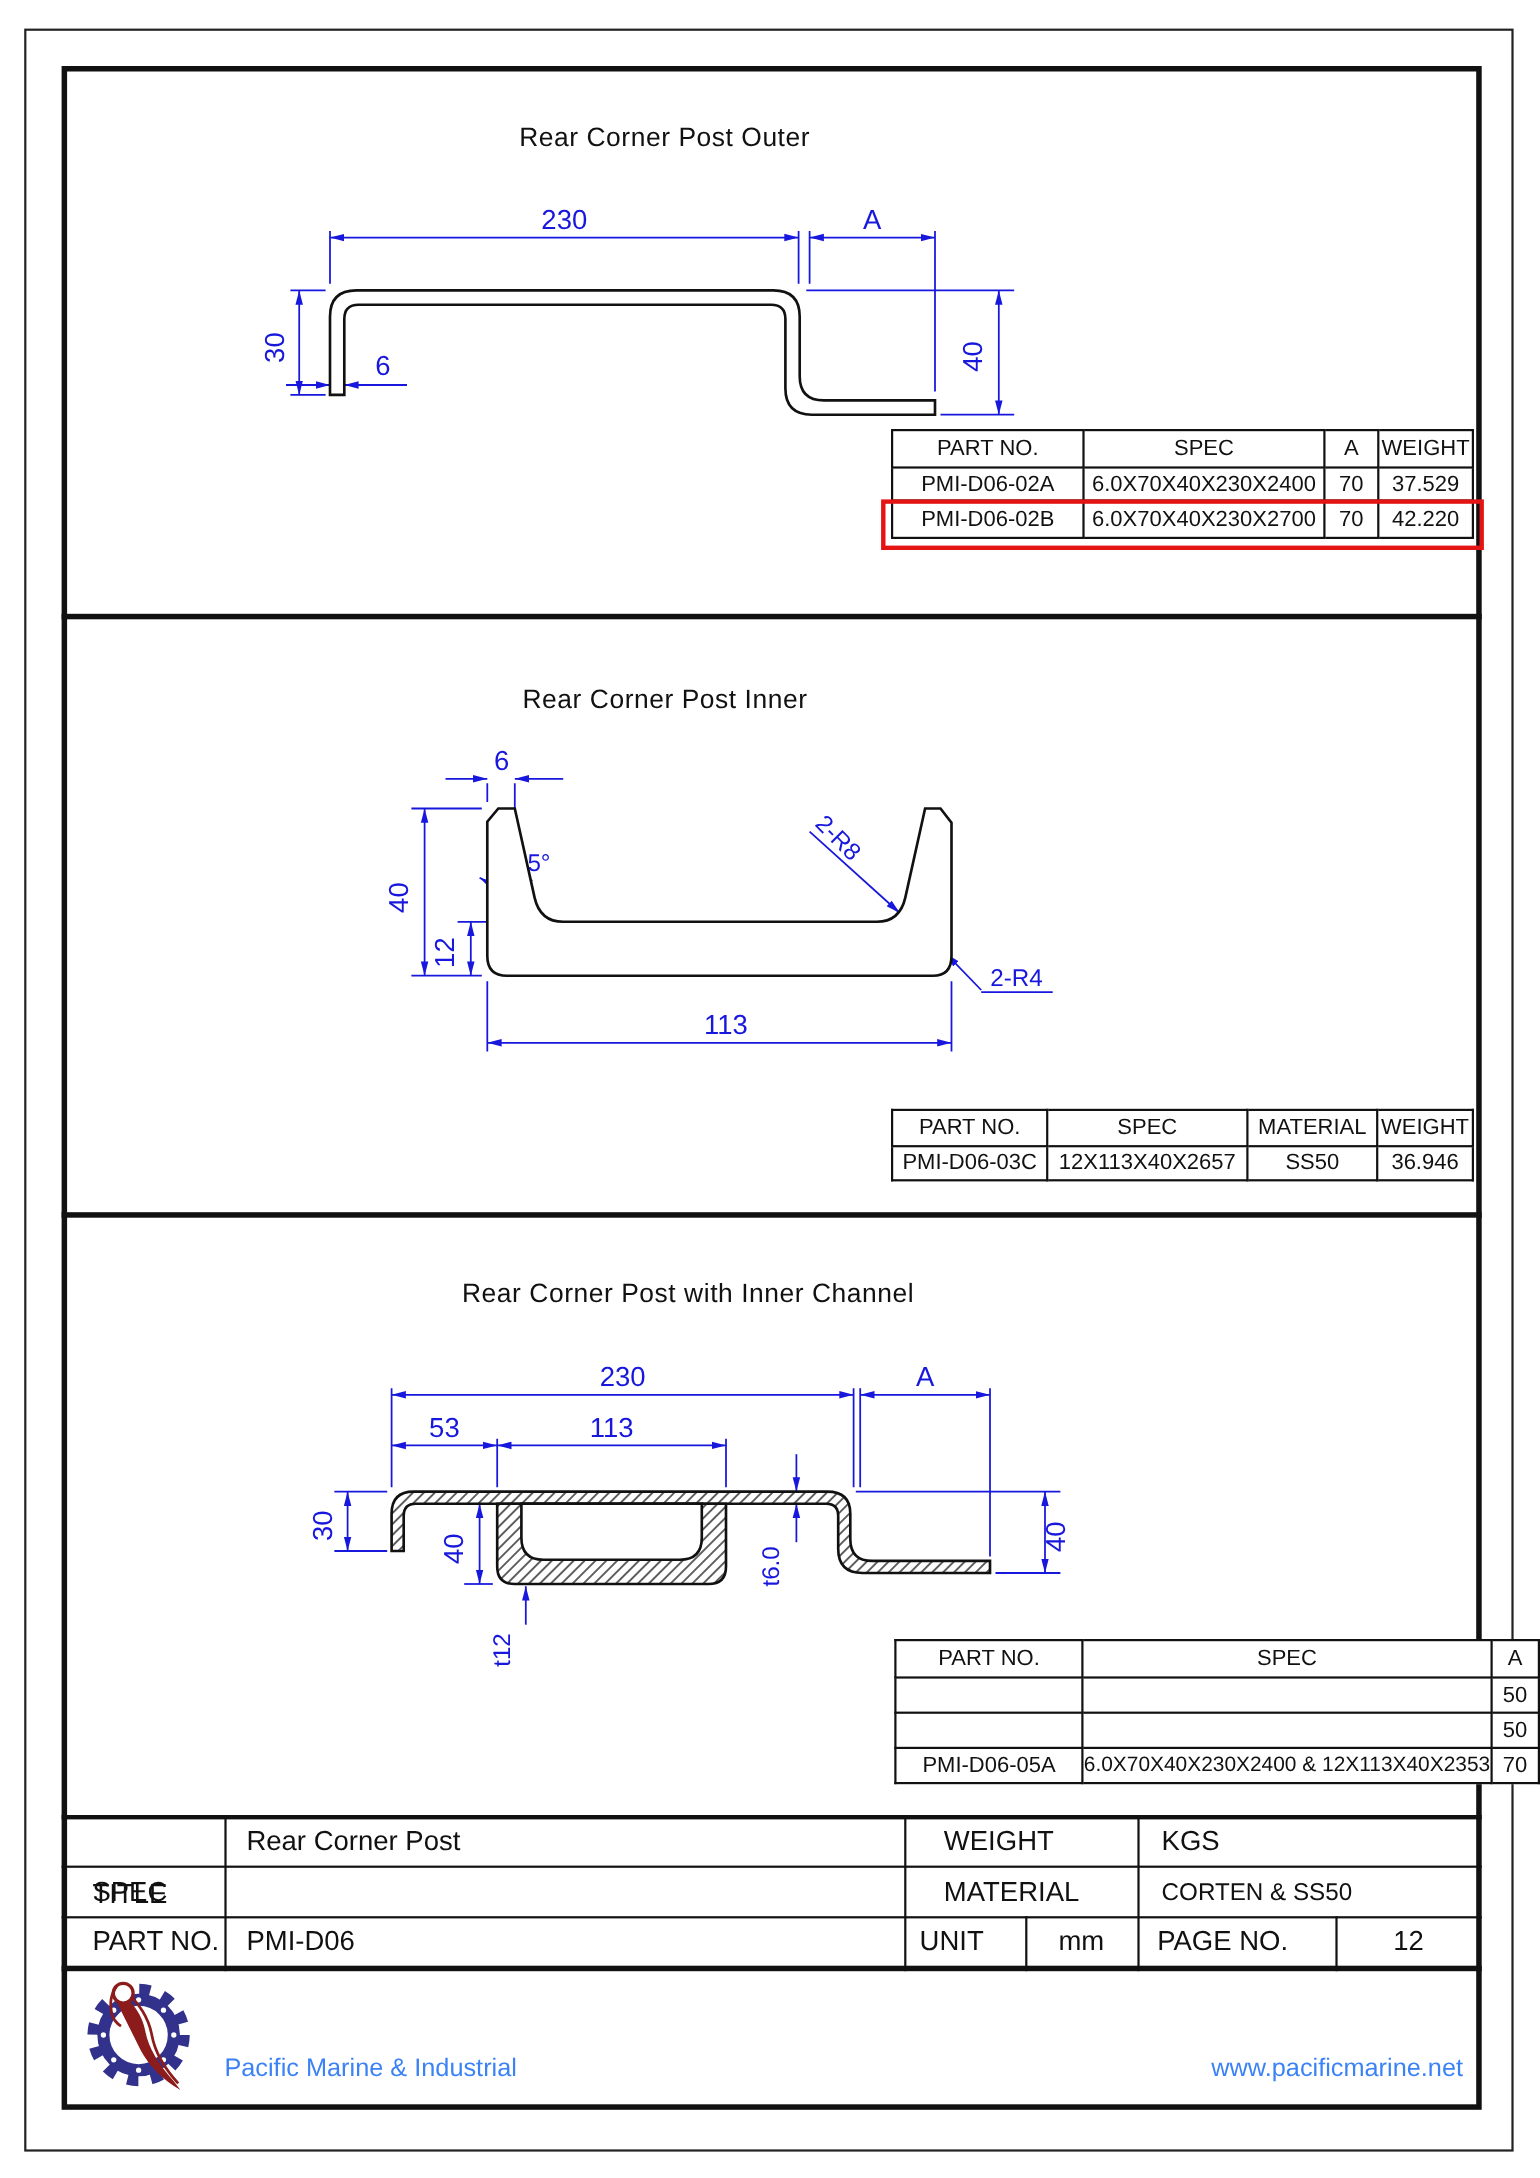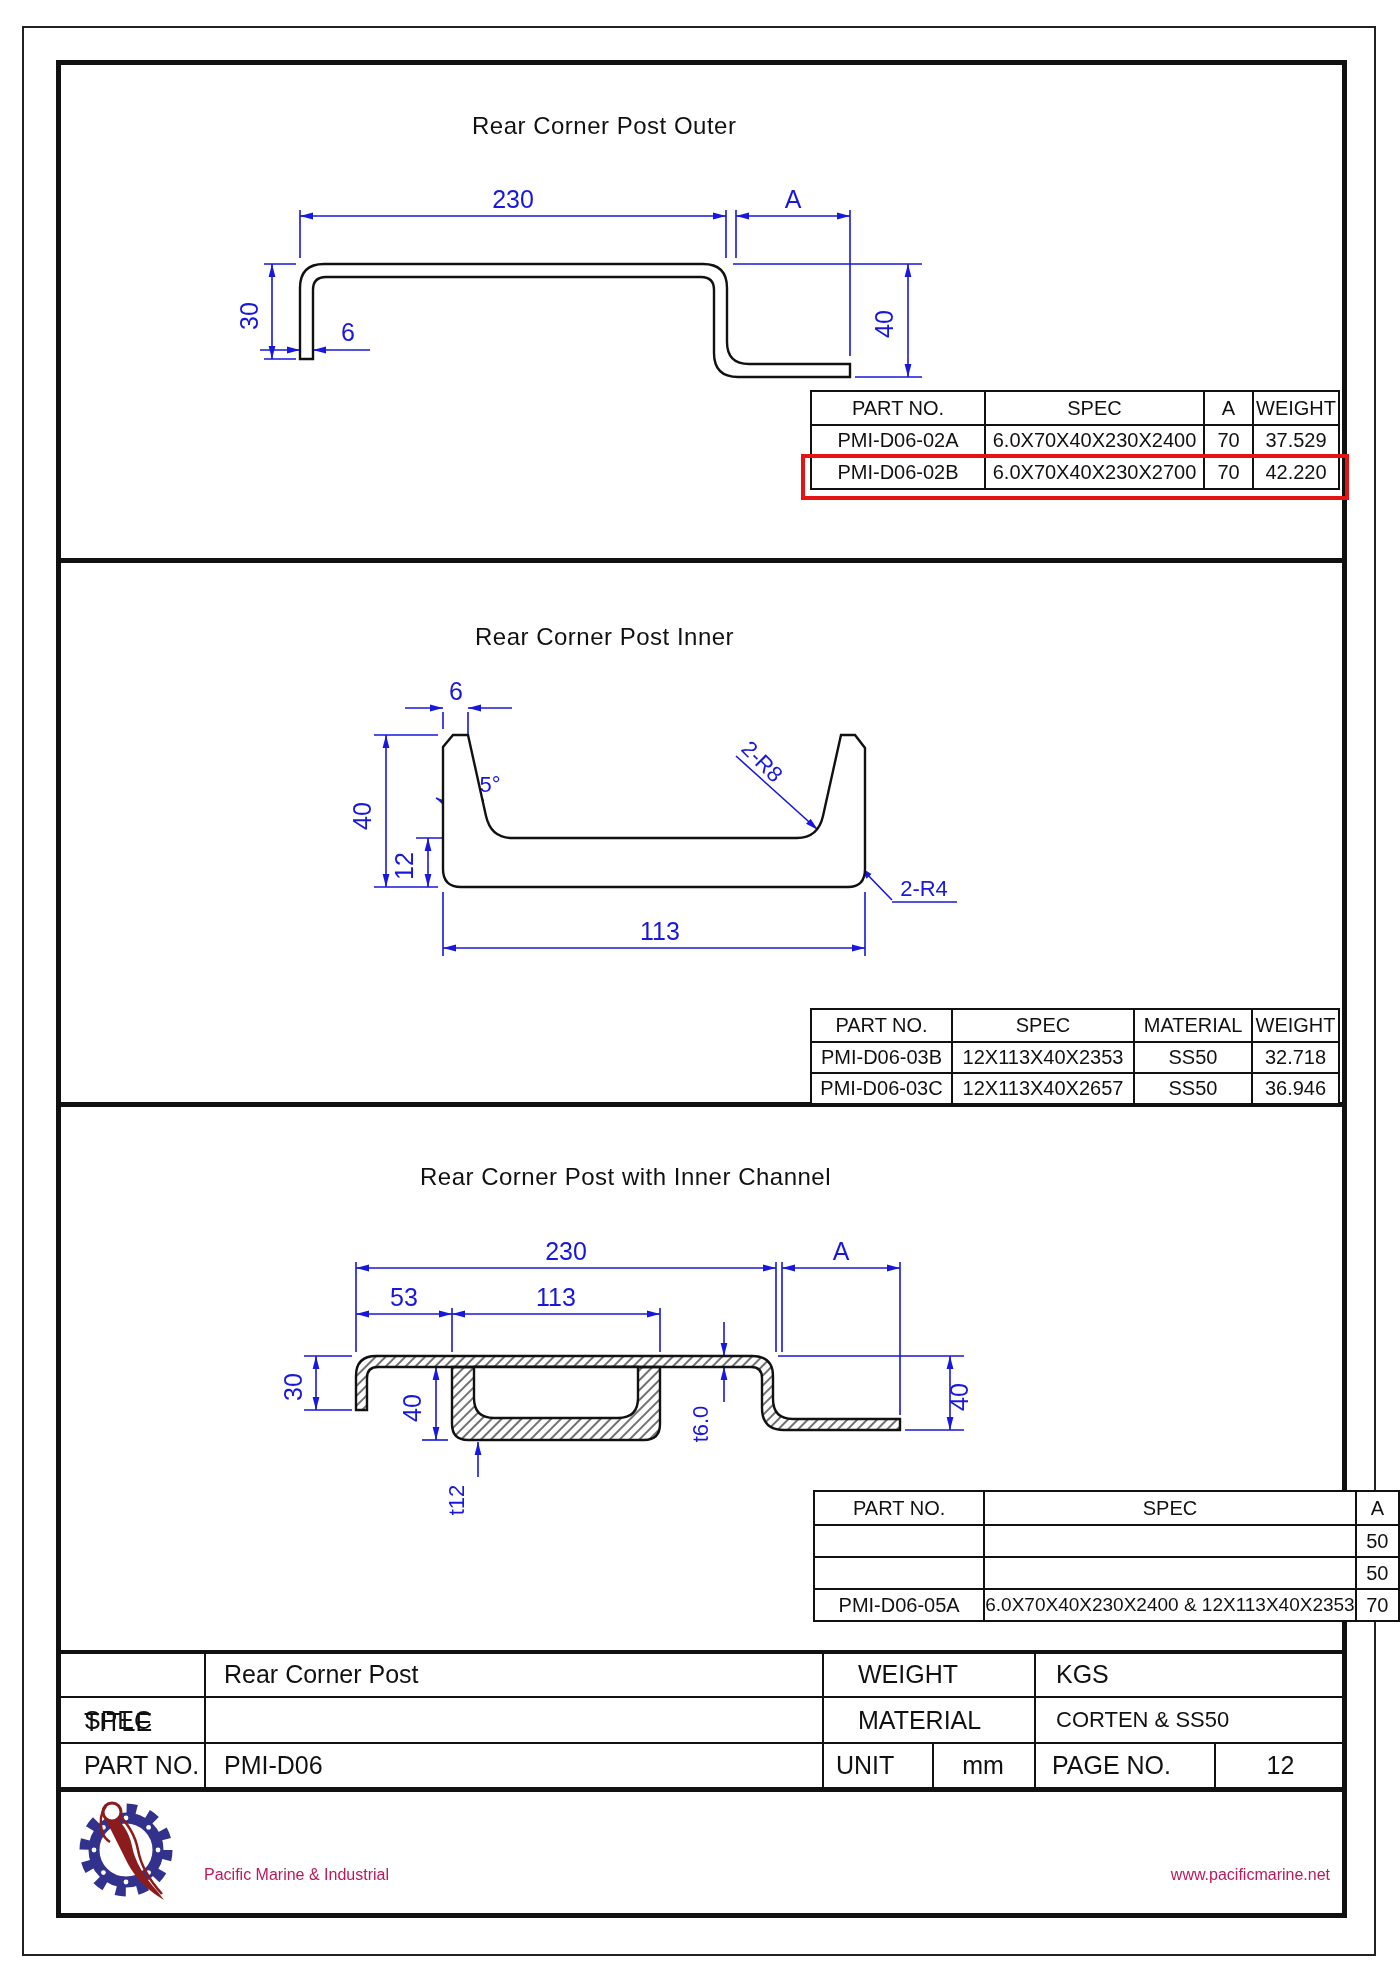--- a/index.html
+++ b/index.html
@@ -9,21 +9,21 @@
   .border-box{position:absolute;box-sizing:border-box;background:transparent;}
   .sec-title{position:absolute;text-align:left;font-size:24px;color:#111;letter-spacing:0.5px;}
   table.spec{border-collapse:collapse;position:absolute;table-layout:fixed;background:#fff;}
   table.spec td,table.spec th{border:2px solid #111;text-align:center;vertical-align:middle;
     font-weight:400;padding:0;overflow:hidden;white-space:nowrap;color:#111;}
   .fs20{font-size:20px;}
   .fs15{font-size:19px;}
   .hl-box{position:absolute;box-sizing:border-box;border:4px solid #e41414;}
   .tbc{position:absolute;display:flex;align-items:center;font-size:25px;color:#111;white-space:nowrap;}
   .tbc.center{justify-content:center;}
-  .ftr-text{position:absolute;font-size:16px;color:#be185d;white-space:nowrap;}
+  .ftr-text{position:absolute;font-size:23px;color:#3b82f6;white-space:nowrap;}
   svg text{font-family:"Liberation Sans",sans-serif;fill:#1717dd;}
   svg text.dim{font-size:25px;}
   svg text.dims{font-size:22px;}
   svg .blk{stroke:#111;stroke-width:2.4;fill:#fff;}
   svg .blkh{stroke:#111;stroke-width:2.4;}
   svg .dl{stroke:#1717dd;stroke-width:1.6;fill:none;}
 </style>
 </head>
 <body>
 
@@ -139,26 +139,20 @@
         <col style="width:182px">
         <col style="width:118px">
         <col style="width:87px">
       </colgroup>
     <tbody>
         <tr style="height:33px">
       <th>PART NO.</th>
       <th>SPEC</th>
       <th>MATERIAL</th>
       <th>WEIGHT</th>
-    </tr>
-    <tr style="height:31px">
-      <td>PMI-D06-03B</td>
-      <td>12X113X40X2353</td>
-      <td>SS50</td>
-      <td>32.718</td>
     </tr>
     <tr style="height:31px">
       <td>PMI-D06-03C</td>
       <td>12X113X40X2657</td>
       <td>SS50</td>
       <td>36.946</td>
     </tr>
   </tbody>
     </table>
 

